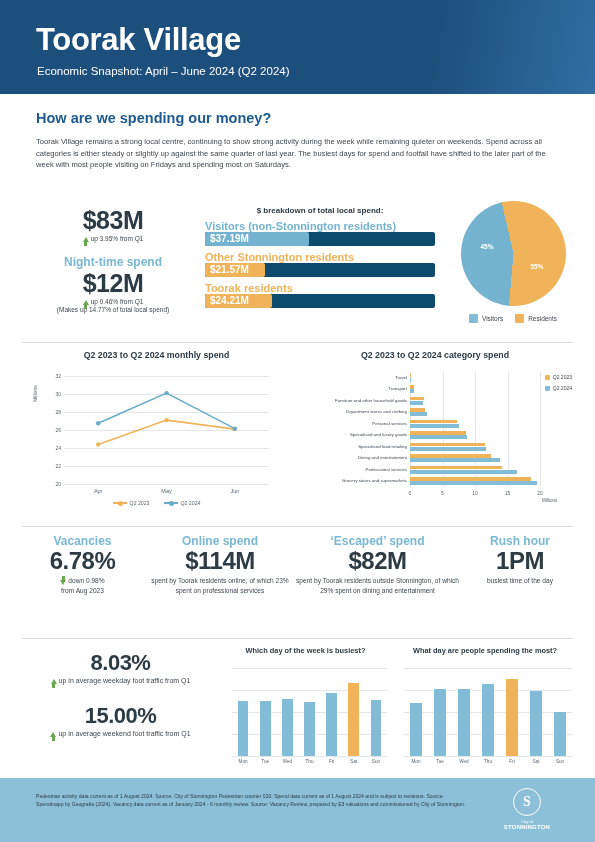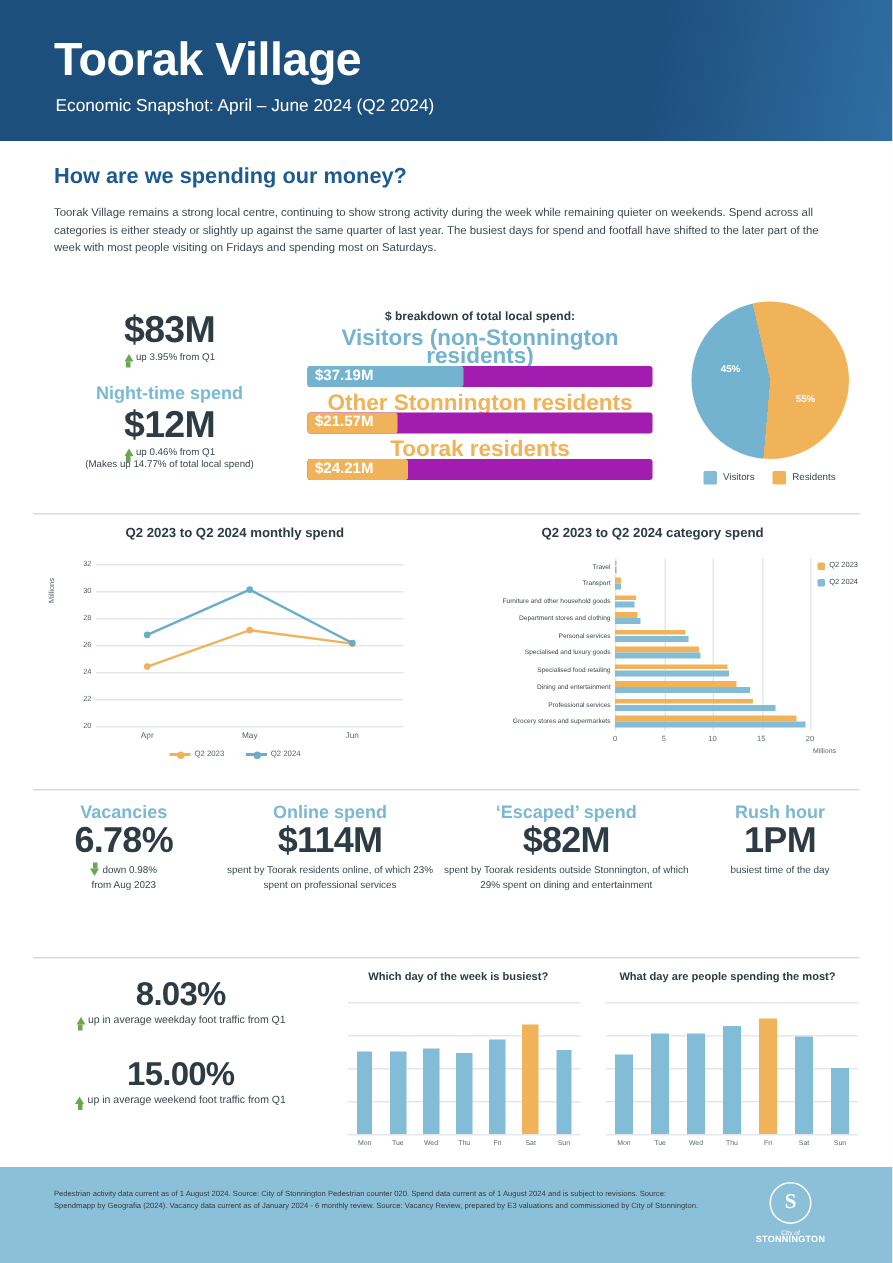--- a/index.html
+++ b/index.html
@@ -57,22 +57,22 @@
     border-left:3.2px solid transparent;border-right:3.2px solid transparent;
     border-top:5px solid #6aa84f;position:relative;margin-right:2px;
   }
   .arrow-dn:after{content:"";position:absolute;left:-1.6px;top:-9px;width:3.2px;height:4px;background:#6aa84f;}
 
   .col-left{position:absolute;left:18px;top:0;width:190px;}
 
   .breakdown{position:absolute;left:205px;top:0;width:230px;}
   .breakdown h4{margin:0;font-size:8px;font-weight:bold;color:#2d3b45;text-align:center;}
   .bd-item{margin-top:5px;}
-  .bd-name{font-size:15px;font-weight:bold;line-height:12px;text-align:center;}
-  .bd-track{position:relative;height:14px;background:#a21caf;border-radius:2px;overflow:hidden;}
+  .bd-name{font-size:11px;font-weight:bold;line-height:12px;}
+  .bd-track{position:relative;height:14px;background:#0c4a6e;border-radius:2px;overflow:hidden;}
   .bd-fill{position:absolute;left:0;top:0;height:14px;border-radius:2px;}
   .bd-val{position:absolute;left:5px;top:0;height:14px;line-height:14px;font-size:10px;font-weight:bold;color:#ffffff;}
 
   .pie-wrap{position:absolute;left:443px;top:-5px;width:140px;}
   .pie{width:105px;height:105px;border-radius:50%;margin:0 auto;position:relative;}
   .pie-lbl{position:absolute;font-size:6.5px;font-weight:bold;color:#ffffff;}
   .pie-legend{margin-top:8px;display:flex;justify-content:center;gap:12px;}
   .pie-legend div{display:flex;align-items:center;gap:4px;font-size:6.5px;color:#3d4852;}
   .swatch{width:9px;height:9px;border-radius:1px;display:inline-block;}
 

